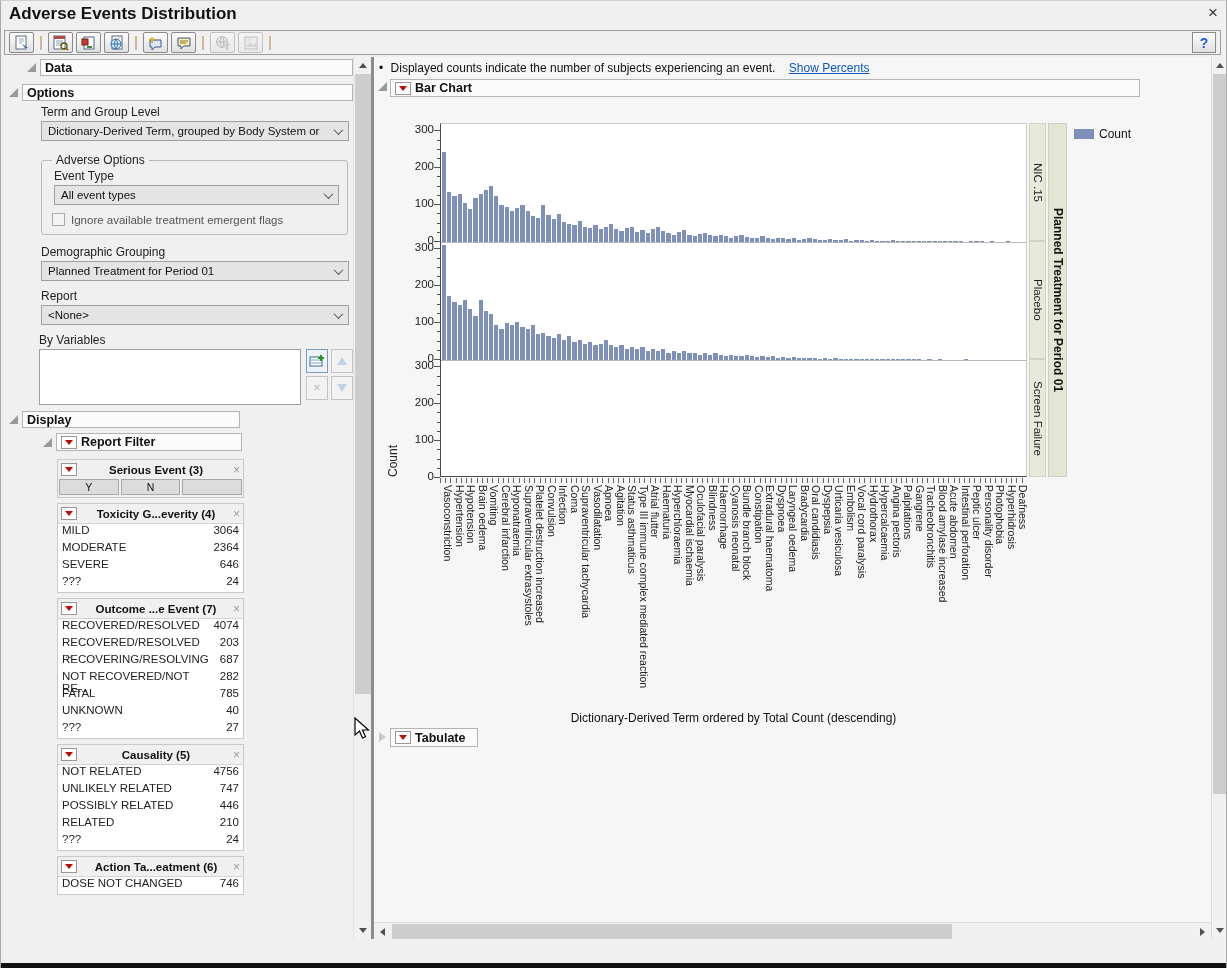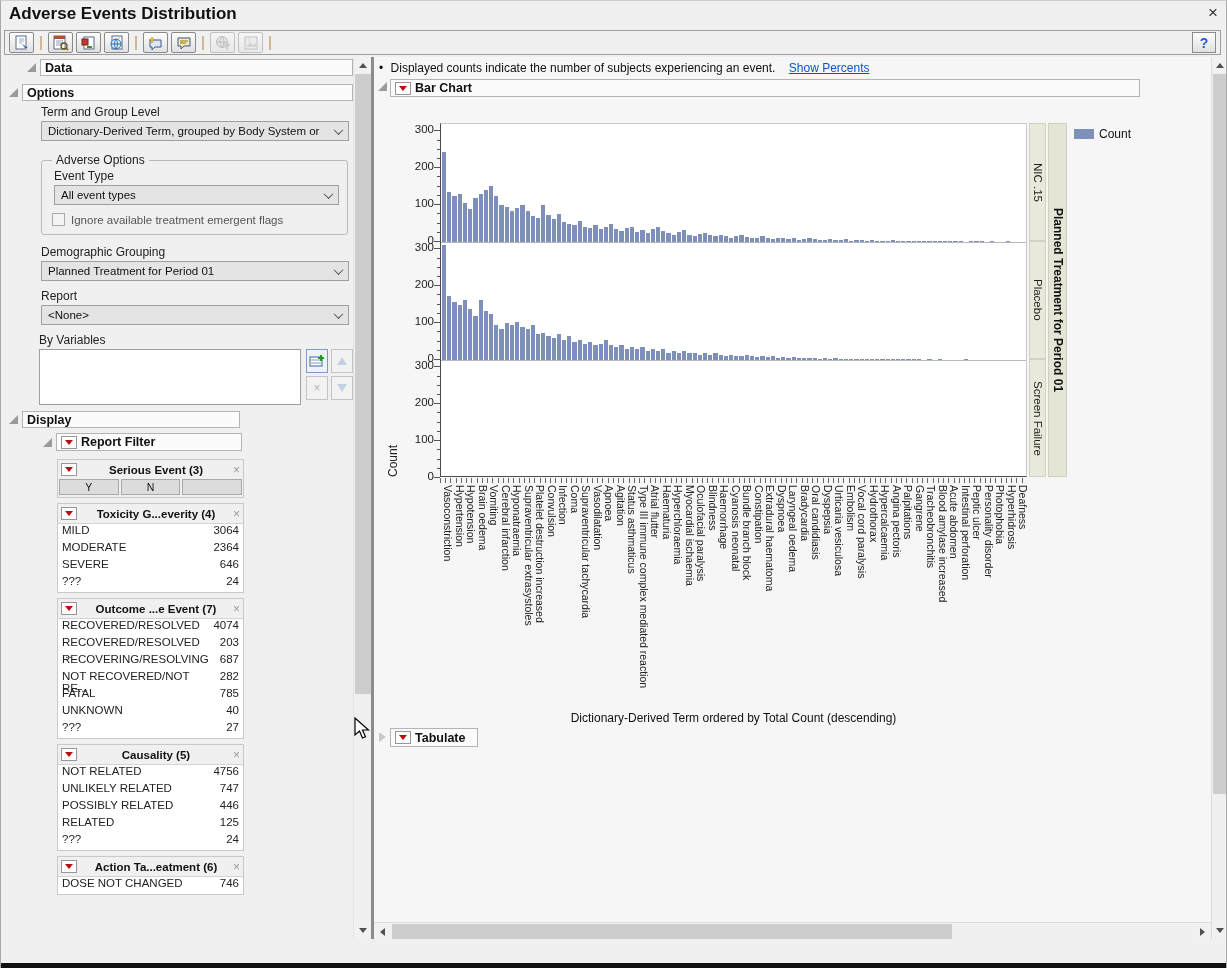--- a/index.html
+++ b/index.html
@@ -388,21 +388,21 @@
               <div class="frow">
                 <span class="fk">UNLIKELY RELATED</span>
                 <span class="fv">747</span>
               </div>
               <div class="frow">
                 <span class="fk">POSSIBLY RELATED</span>
                 <span class="fv">446</span>
               </div>
               <div class="frow">
                 <span class="fk">RELATED</span>
-                <span class="fv">125</span>
+                <span class="fv">210</span>
               </div>
               <div class="frow">
                 <span class="fk">???</span>
                 <span class="fv">24</span>
               </div>
             </div>
           </div>
           <div class="fblock">
             <div class="fhead">
               <span class="rtri">

